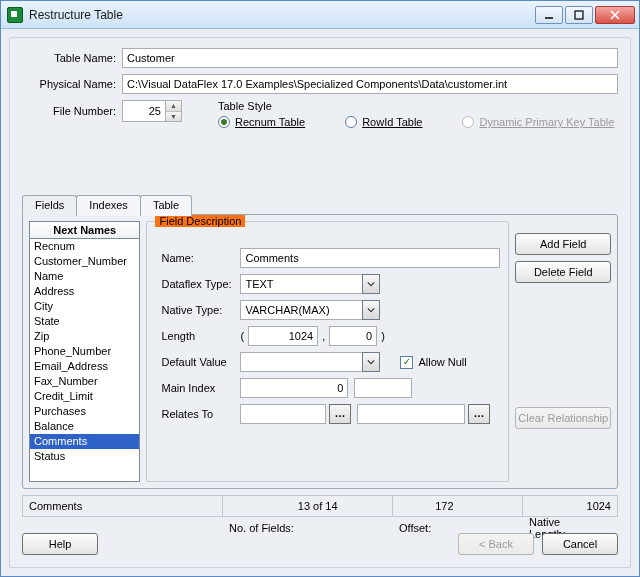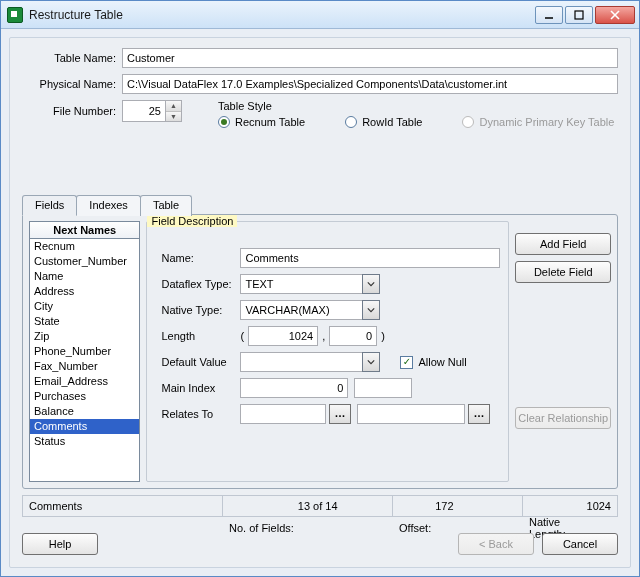--- a/index.html
+++ b/index.html
@@ -40,21 +40,21 @@
   .fn-row .lbl { width:100px; text-align:right; padding-right:6px; line-height:22px; }
   .spinner { display:flex; height:22px; }
   .spinner .num { width:44px; height:22px; border:1px solid #abadb3; background:#fff; text-align:right; padding:0 4px; line-height:20px;}
   .spinner .btns { width:16px; display:flex; flex-direction:column; border:1px solid #abadb3; border-left:none;}
   .spinner .btns div{ flex:1; background:linear-gradient(#f7f7f7,#ddd); font-size:7px; text-align:center; line-height:9px; color:#555;}
   .spinner .btns div:first-child{ border-bottom:1px solid #c0c0c0;}
 
   .tablestyle { margin-left:36px; }
   .tablestyle .ts-title { color:#000; margin-bottom:4px; }
   .radios { display:flex; gap:40px; align-items:center; }
-  .radio { display:flex; align-items:center; gap:5px; color:#000;}
+  .radio { display:flex; align-items:center; gap:5px; color:#000;text-decoration:underline;}
   .radio.disabled{ color:#9a9a9a;}
   .rdot{ width:12px; height:12px; border:1px solid #5a7ca0; border-radius:50%; background:#fff; display:flex; align-items:center; justify-content:center;}
   .rdot.sel:after{ content:""; width:6px; height:6px; background:#3b7a24; border-radius:50%;}
   .radio.disabled .rdot{ border-color:#bbb;}
 
   
   .tabs { position:absolute; left:12px; top:156px; display:flex; z-index:2;}
   .tab { padding:3px 12px 4px 12px; border:1px solid #9aa7b5; background:#f3f5f8; border-bottom:none; color:#000; position:relative; bottom:-1px; border-radius:3px 3px 0 0; margin-right:-1px;}
   .tab.active{ background:#eceff3; z-index:3; border-bottom:1px solid #eceff3;}
 
@@ -65,21 +65,21 @@
 
   
   .fieldnames-box { width:140px; display:flex; flex-direction:column; }
   .fn-head { border:1px solid #7a8a9c; background:linear-gradient(#fefefe,#eef1f6); text-align:center; font-weight:bold; height:18px; line-height:16px; }
   .fn-list { flex:1; border:1px solid #7a8a9c; border-top:none; background:#fff; overflow:hidden; }
   .fn-item { padding:1px 4px; height:15px; line-height:13px; color:#000; white-space:nowrap;}
   .fn-item.sel { background:#2f62c9; color:#fff; }
 
   
   .fdesc { flex:1; border:1px solid #c4cbd4; border-radius:2px; position:relative; padding:16px 8px 8px 8px; }
-  .fdesc .legend { position:absolute; top:-7px; left:0; background:#fef9c3; padding:0 4px; color:#000;}
+  .fdesc .legend { position:absolute; top:-7px; left:8px; background:#f97316; padding:0 4px; color:#000;}
   .fd-row { display:flex; align-items:center; margin-bottom:6px; }
   .fd-row .fdlbl{ width:85px; color:#000; padding-left:6px;}
   .ctrl-in { height:20px; border:1px solid #abadb3; background:#fff; padding:0 4px; line-height:18px; }
   .combo { display:flex; width:140px; }
   .combo .cval{ flex:1; height:20px; border:1px solid #abadb3; background:#fff; padding:0 4px; line-height:18px; border-right:none;}
   .combo .cbtn{ width:18px; height:20px; border:1px solid #6f7b8a; background:linear-gradient(#f7f7f7,#d9d9d9); display:flex; align-items:center; justify-content:center; color:#333;}
   .combo .cbtn svg{ width:8px; height:8px;}
   .len-wrap{ display:flex; align-items:center; gap:4px;}
   .len-wrap .br{ color:#000;}
   .len1{ width:70px; text-align:right;}
@@ -187,22 +187,23 @@
           <div class="fn-head">Next Names</div>
           <div class="fn-list" id="fn-list">
               <div class="fn-item">Recnum</div>
               <div class="fn-item">Customer_Number</div>
               <div class="fn-item">Name</div>
               <div class="fn-item">Address</div>
               <div class="fn-item">City</div>
               <div class="fn-item">State</div>
               <div class="fn-item">Zip</div>
               <div class="fn-item">Phone_Number</div>
+              <div class="fn-item">Email_Address</div>
               <div class="fn-item">Fax_Number</div>
-              <div class="fn-item">Email_Address</div>
+              <div class="fn-item">Credit_Limit</div>
               <div class="fn-item">Purchases</div>
               <div class="fn-item">Balance</div>
               <div class="fn-item sel">Comments</div>
               <div class="fn-item">Status</div>
             </div>
         </div>
 
         <div class="fdesc">
           <div class="legend">Field Description</div>
 

